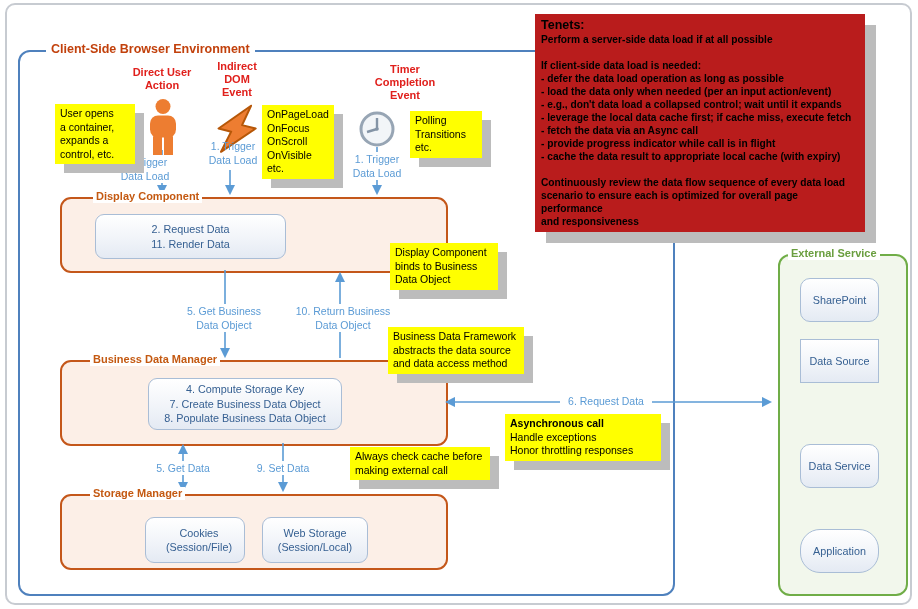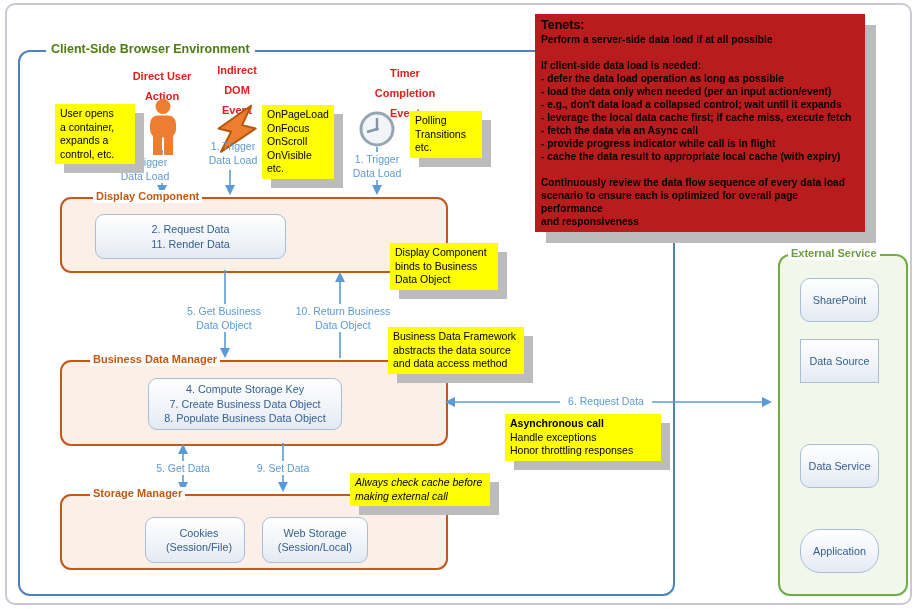--- a/index.html
+++ b/index.html
@@ -2,22 +2,22 @@
 <html><head>
 <meta charset="utf-8">
 <style>
   html,body{margin:0;padding:0;background:#fff;}
   #canvas{position:relative;width:918px;height:609px;background:#fff;overflow:hidden;
           font-family:"Liberation Sans",sans-serif;}
   .abs{position:absolute;}
   .pre{white-space:pre-line;}
   .outer-frame{left:5px;top:3px;width:903px;height:598px;border:2px solid #c7cbd1;border-radius:10px;}
   .env-box{left:18px;top:50px;width:653px;height:542px;border:2px solid #4f81bd;border-radius:12px;}
-  .env-title{left:46px;top:42px;font-size:12.5px;font-weight:bold;color:#4d7c0f;background:#fff;padding:0 5px;line-height:15px;}
-  .red-heading{font-size:11px;font-weight:bold;color:#e0201c;text-align:center;line-height:20px;}
+  .env-title{left:46px;top:42px;font-size:12.5px;font-weight:bold;color:#c2410c;background:#fff;padding:0 5px;line-height:15px;}
+  .red-heading{font-size:11px;font-weight:bold;color:#e0201c;text-align:center;line-height:13px;}
   .note{background:#ffff00;color:#000;font-size:10.5px;line-height:13.5px;padding:3px 5px;box-shadow:9px 9px 0 #bcbcbc;}
   .tenets{left:535px;top:14px;width:318px;background:#b91c1c;color:#000;font-weight:bold;
           font-size:10.2px;line-height:13px;padding:4px 6px;box-shadow:11px 11px 0 #bcbcbc;}
   .tenets-title{font-size:12.5px;line-height:15px;}
   .blue-label{font-size:10.5px;color:#5b9bd5;text-align:center;line-height:14px;}
   .wbg{background:#fff;}
   .comp-box{border:2px solid #c4571a;border-radius:11px;background:#fcefe7;}
   .box-title{font-size:11px;font-weight:bold;background:#fff;padding:0 3px;line-height:13px;}
   .t-orange{color:#c45911;}
   .t-green{color:#6a9e3f;}
@@ -138,21 +138,21 @@
 etc.</div>
   <div class="abs note pre" style="left:410px;top:111px;width:62px;">Polling
 Transitions
 etc.</div>
   <div class="abs note pre" style="left:390px;top:243px;width:98px;">Display Component
 binds to Business
 Data Object</div>
   <div class="abs note pre" style="left:388px;top:327px;width:126px;">Business Data Framework
 abstracts the data source
 and data access method</div>
-  <div class="abs note pre" style="left:350px;top:473px;width:130px;font-style:italic;">Always check cache before
+  <div class="abs note pre" style="left:350px;top:447px;width:130px;">Always check cache before
 making external call</div>
   <div class="abs note" style="left:505px;top:414px;width:146px;">
     <div style="font-weight:bold;">Asynchronous call</div>
     <div class="pre">Handle exceptions
 Honor throttling responses</div>
   </div>
 
   <div class="abs tenets">
     <div class="tenets-title">Tenets:</div>
     <div class="pre">Perform a server-side data load if at all possible

